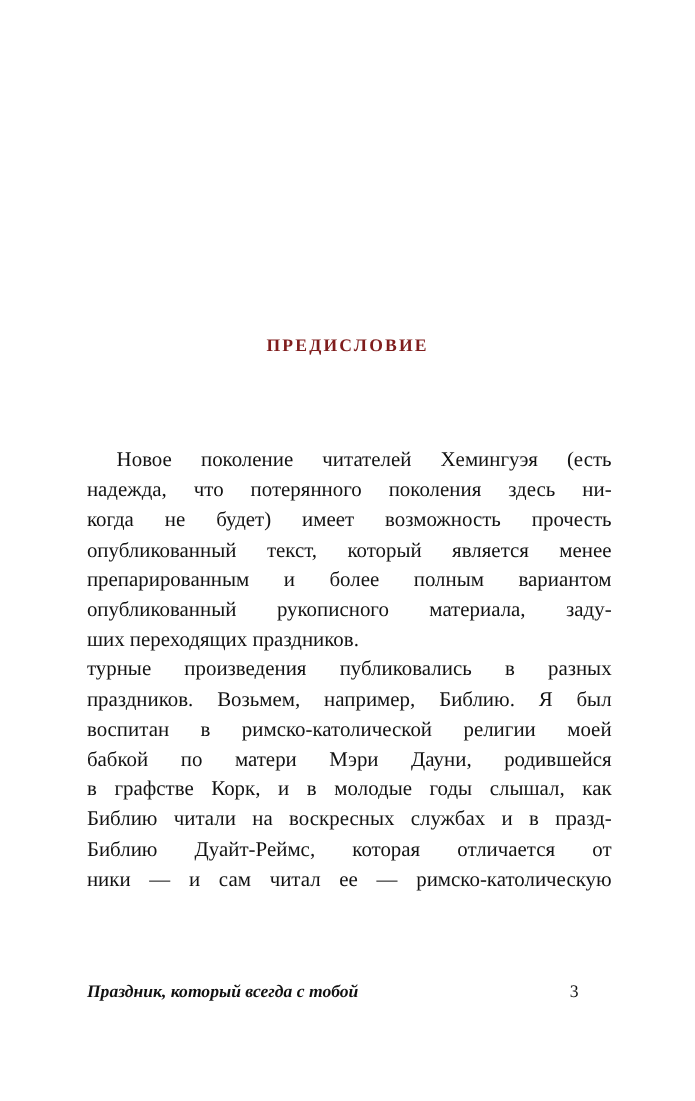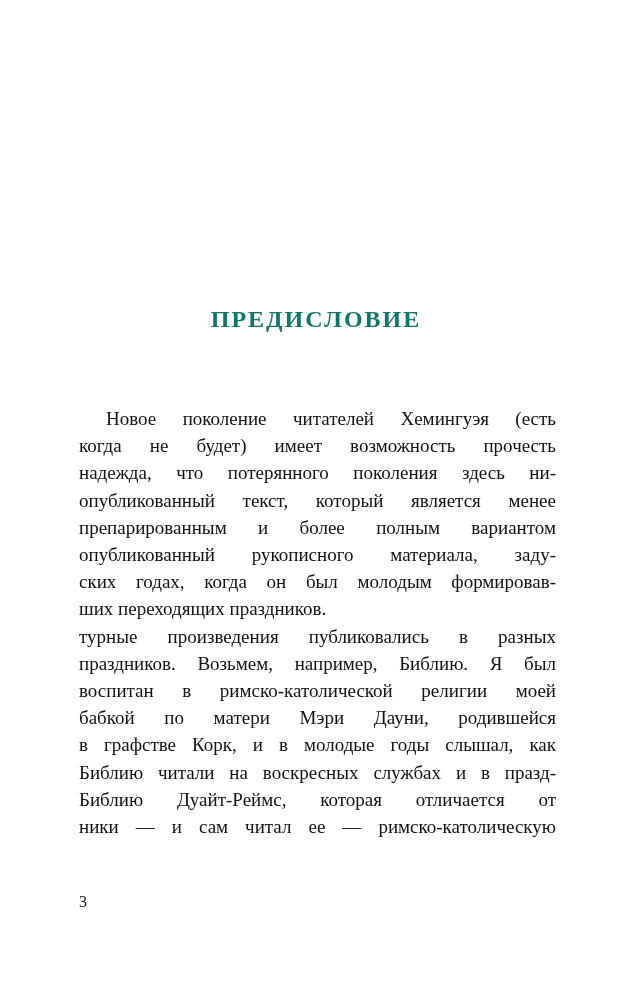--- a/index.html
+++ b/index.html
@@ -15,24 +15,24 @@
     font-family: "Liberation Serif", serif;
     color: #121212;
     overflow: hidden;
   }
   .heading {
     position: absolute;
     top: 306px;
     left: 0;
     right: 0;
     text-align: center;
-    font-size: 24px;
+    font-size: 16px;
     font-weight: bold;
     letter-spacing: 2px;
-    color: #0f766e;
+    color: #7f1d1d;
   }
   .body-text {
     position: absolute;
     top: 361px;
     left: 79px;
     width: 477px;
     font-size: 19px;
     line-height: 27.2px;
   }
   .paragraph {
@@ -74,37 +74,37 @@
 </head>
 <body>
 
 <div class="page">
 
   <div class="heading">ПРЕДИСЛОВИЕ</div>
 
   <div class="body-text" id="paragraphs">
       <div class="paragraph">
         <div class="line first">Новое поколение читателей Хемингуэя (есть</div>
+        <div class="line">надежда, что потерянного поколения здесь ни-</div>
         <div class="line">когда не будет) имеет возможность прочесть</div>
-        <div class="line">надежда, что потерянного поколения здесь ни-</div>
         <div class="line">опубликованный текст, который является менее</div>
         <div class="line">препарированным и более полным вариантом</div>
         <div class="line">опубликованный рукописного материала, заду-</div>
-        <div class="line">ских годах, когда он был молодым формировав-</div>
         <div class="line last">ших переходящих праздников.</div>
       </div>
       <div class="paragraph">
         <div class="line">турные произведения публиковались в разных</div>
         <div class="line">праздников. Возьмем, например, Библию. Я был</div>
         <div class="line">воспитан в римско-католической религии моей</div>
         <div class="line">бабкой по матери Мэри Дауни, родившейся</div>
         <div class="line">в графстве Корк, и в молодые годы слышал, как</div>
         <div class="line">Библию читали на воскресных службах и в празд-</div>
         <div class="line">Библию Дуайт-Реймс, которая отличается от</div>
         <div class="line">ники — и сам читал ее — римско-католическую</div>
       </div>
     </div>
 
   <div class="footer">
+    <span class="running-title">Праздник, который всегда с тобой</span>
     <span class="page-number">3</span>
   </div>
 
 </div>
 
 </body></html>

